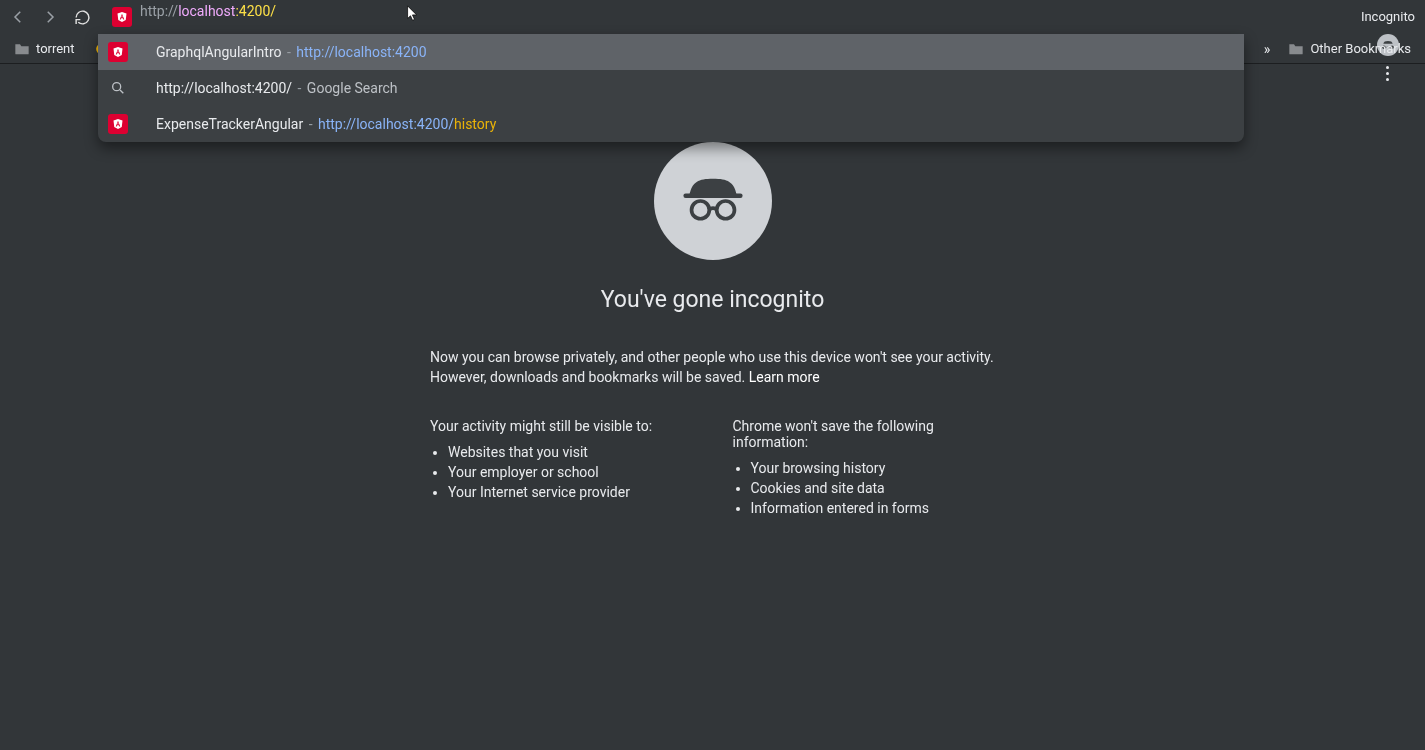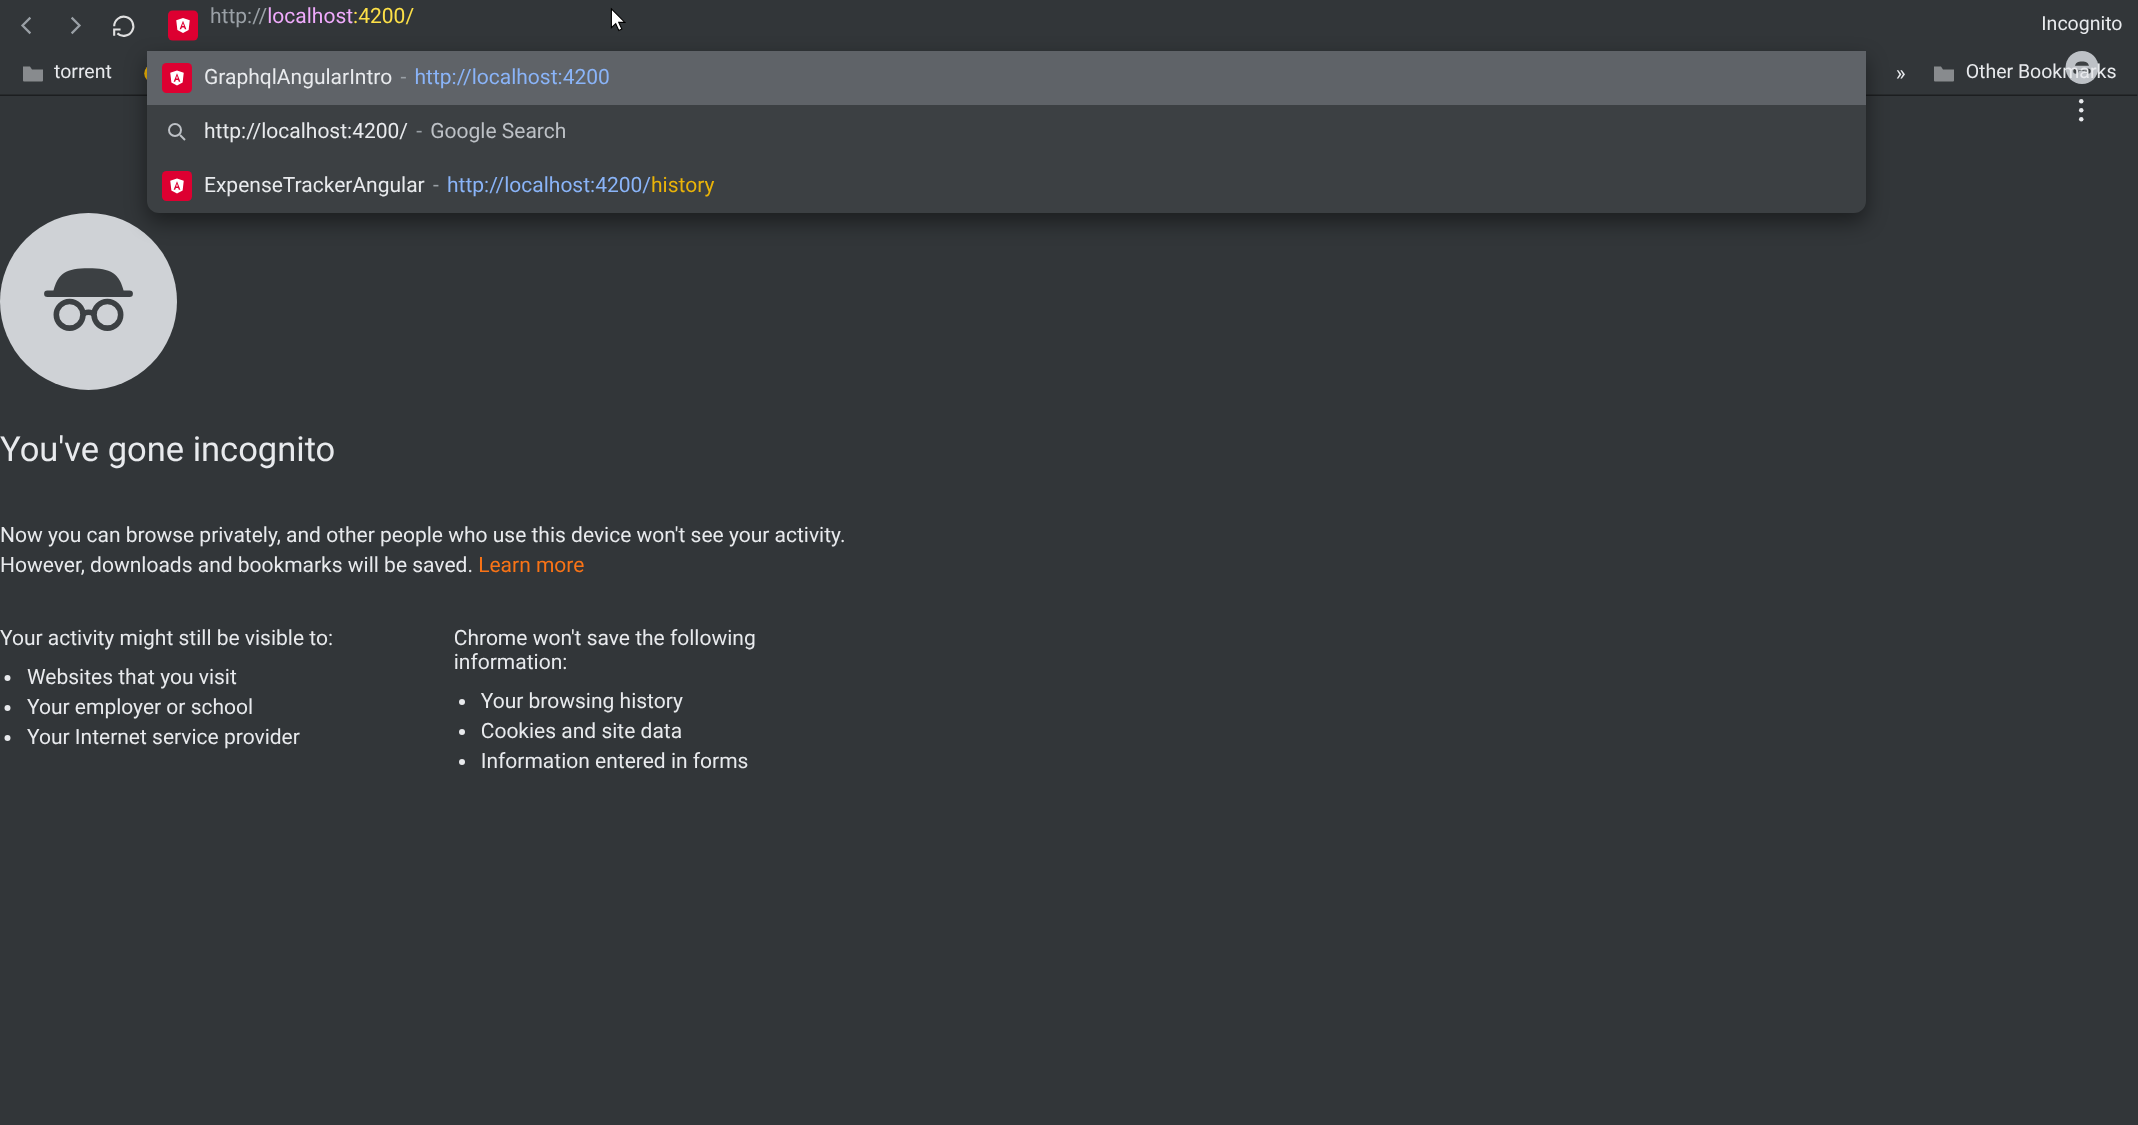--- a/index.html
+++ b/index.html
@@ -97,21 +97,21 @@
     background: #3c4043;
     border-radius: 0 0 8px 8px;
     box-shadow: 0 6px 14px rgba(0,0,0,0.45);
     overflow: hidden;
     z-index: 50;
   }
   .sugg-row {
     height: 36px;
     display: flex; align-items: center;
     padding: 0 10px;
-    gap: 8px;
+    gap: 28px;
     font-size: 14px;
     color: #e8eaed;
   }
   .sugg-row.selected { background: #5f6368; }
   .sugg-icon {
     width: 20px; height: 20px;
     display:flex; align-items:center; justify-content:center;
     flex-shrink:0;
   }
   .sugg-icon.angular {
@@ -121,21 +121,21 @@
   .sugg-title { color:#e8eaed; }
   .sugg-dash { color:#9aa0a6; margin: 0 2px; }
   .sugg-url { color:#8ab4f8; }
   .sugg-url .muted { color:#eab308; }
   .sugg-extra { color:#bdc1c6; }
 
   
   .page {
     position: absolute;
     top: 64px; left:0; right:0; bottom:0;
-    display: flex; flex-direction: column; 
+    display: flex; flex-direction: column; align-items: center;
     color:#e8eaed;
   }
   .incog-circle {
     margin-top: 78px;
     width: 118px; height: 118px;
     border-radius: 50%;
     background: #cfd2d6;
     display:flex; align-items:center; justify-content:center;
   }
   .incog-heading {
@@ -144,21 +144,21 @@
     font-weight: 400;
     color:#e8eaed;
   }
   .incog-desc {
     margin-top: 34px;
     width: 565px;
     font-size: 14px;
     line-height: 1.45;
     color:#e8eaed;
   }
-  .incog-desc a { color:#f97316; text-decoration:none; }
+  .incog-desc a { color:#ffffff; text-decoration:none; }
   .columns {
     margin-top: 30px;
     width: 565px;
     display:flex;
     gap: 40px;
     font-size:14px;
   }
   .col { flex:1; }
   .col-title { margin-bottom: 10px; }
   .col ul { list-style: disc; padding-left: 18px; }

